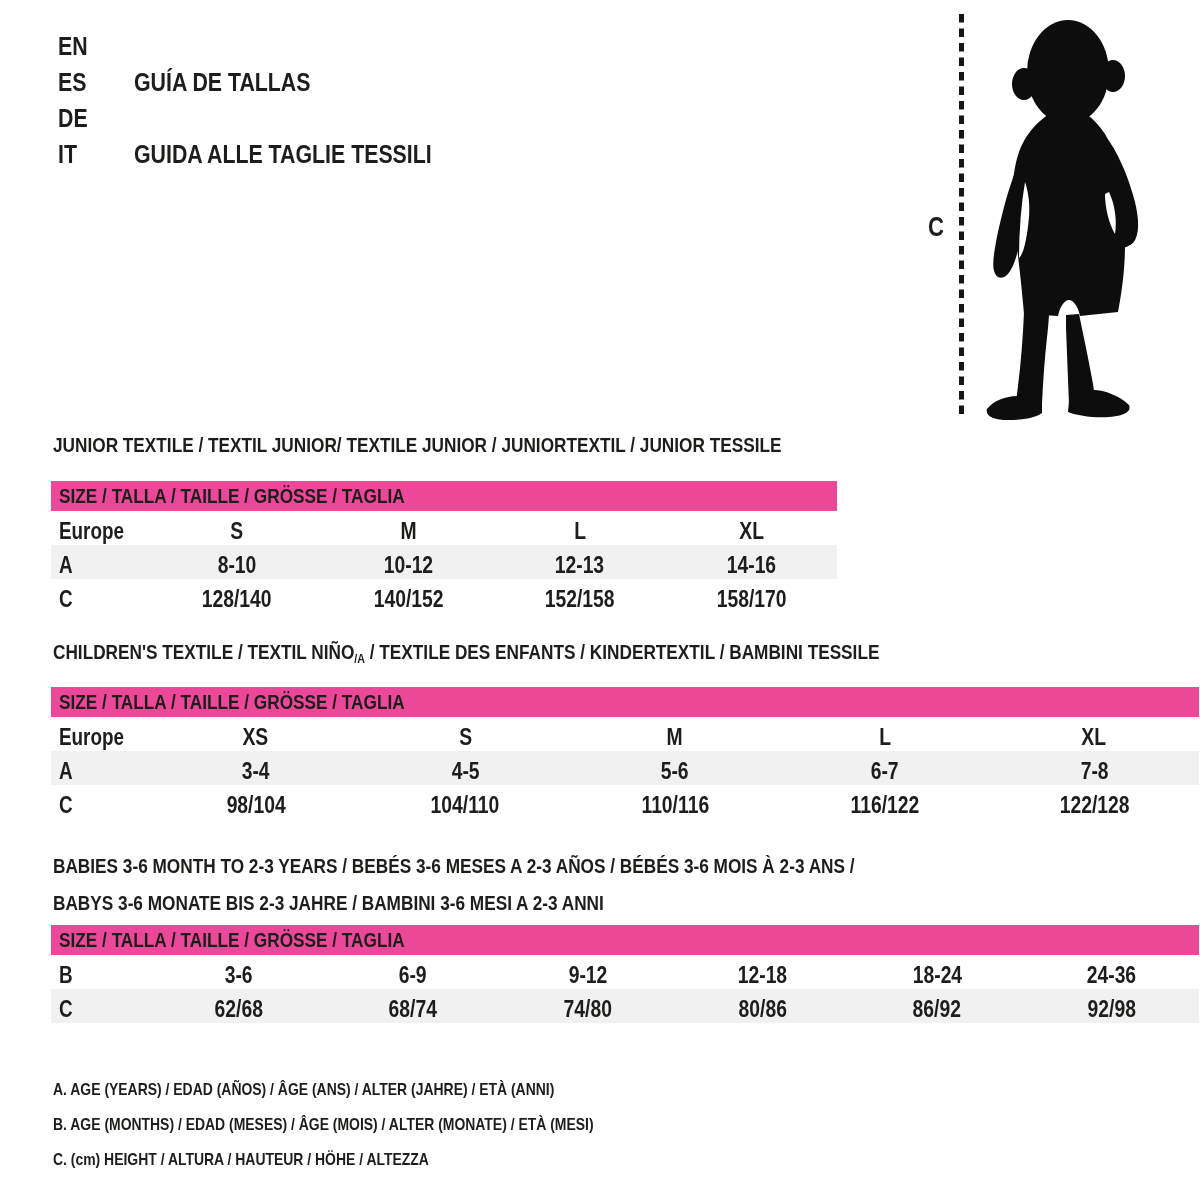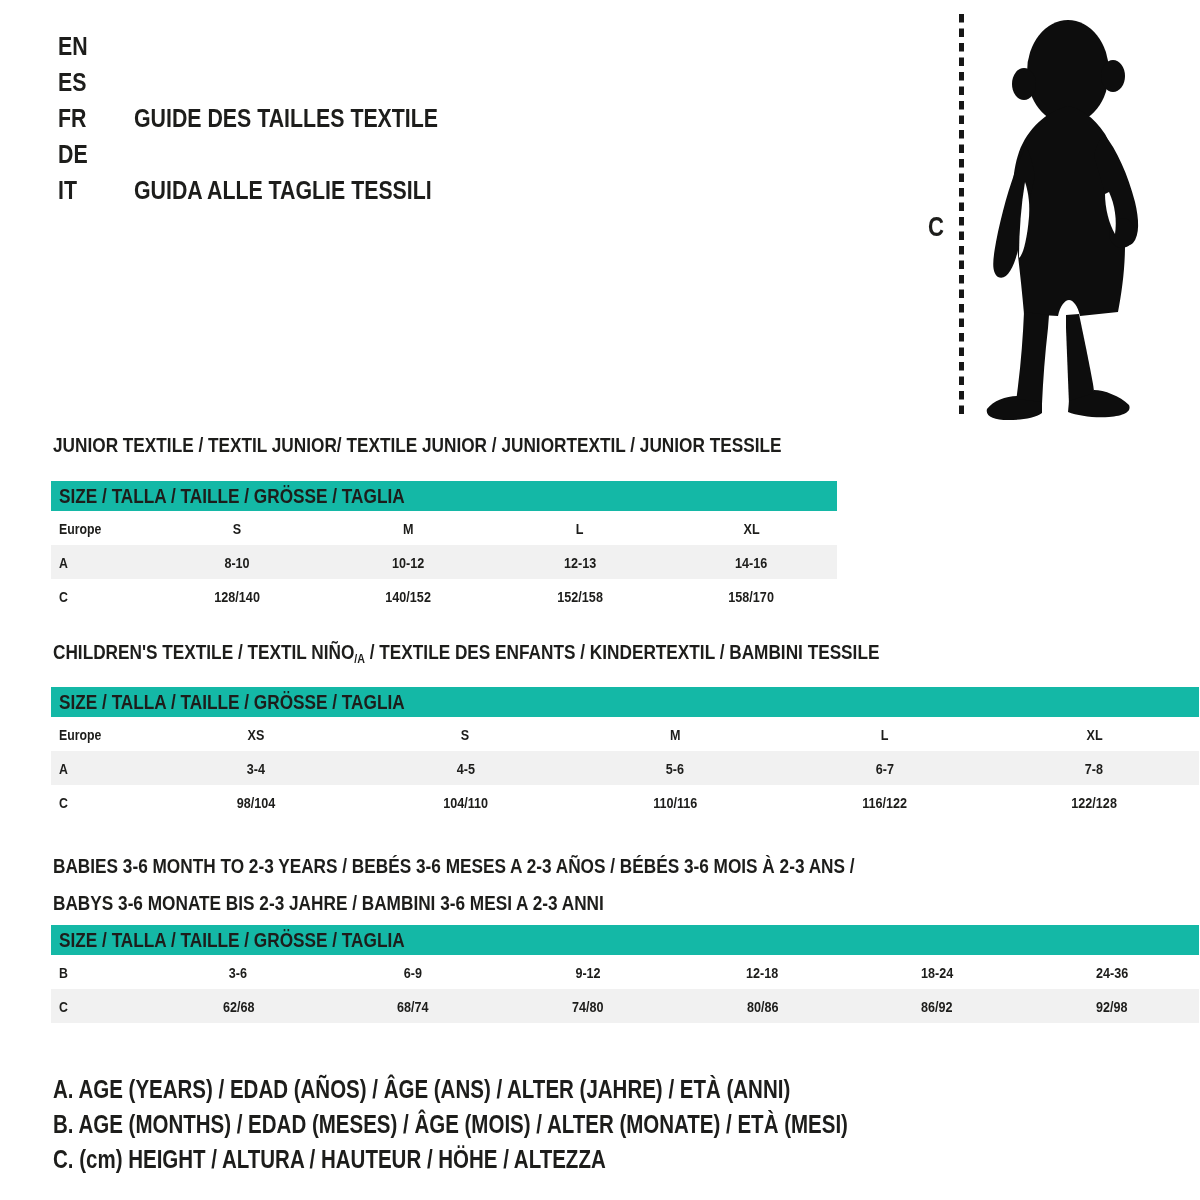--- a/index.html
+++ b/index.html
@@ -33,49 +33,46 @@
   .title-children { top: 640px; }
   .title-babies   { top: 847px; line-height: 37px; }
   .sub { font-size: 13px; vertical-align: -4px; }
 
   
   .size-table { position: absolute; left: 35px; }
   .tbl-junior   { top: 481px; width: 786px; }
   .tbl-children { top: 687px; width: 1148px; }
   .tbl-babies   { top: 925px; width: 1148px; }
   .thead {
-    height: 30px; background: #14b8a6;
+    height: 30px; background: #ec4899;
     display: flex; align-items: center;
     padding-left: 8px; box-sizing: border-box;
     font-size: 21px; font-weight: 700;
   }
-  .trow { display: flex; height: 34px; align-items: center; font-size: 15px; font-weight: 700; }
+  .trow { display: flex; height: 34px; align-items: flex-end; font-size: 23px; font-weight: 700; }
   .trow.alt { background: #f1f1f1; }
   .label-cell { width: 100px; padding-left: 8px; box-sizing: border-box; }
   .val-cell   { flex: 1; text-align: center; }
 
   
-  .legend { position: absolute; left: 37px; top: 1072px; font-size: 25px; font-weight: 700; }
+  .legend { position: absolute; left: 37px; top: 1072px; font-size: 17px; font-weight: 700; }
   .legend-line { height: 35px; display: flex; align-items: center; }
 </style>
 </head>
 <body>
 
 <div class="canvas">
 
   <div class="lang-list">
     <div class="lang-row">
       <span class="lang-code"><span class="cond">EN</span></span>
     </div>
     <div class="lang-row">
       <span class="lang-code"><span class="cond">ES</span></span>
-    </div>
-    <div class="lang-row">
-      <span class="lang-code"><span class="cond">FR</span></span>
-      <span class="lang-label"><span class="cond">GUIDE DES TAILLES TEXTILE</span></span>
+      <span class="lang-label"><span class="cond">GUÍA DE TALLAS</span></span>
     </div>
     <div class="lang-row">
       <span class="lang-code"><span class="cond">DE</span></span>
     </div>
     <div class="lang-row">
       <span class="lang-code"><span class="cond">IT</span></span>
       <span class="lang-label"><span class="cond">GUIDA ALLE TAGLIE TESSILI</span></span>
     </div>
   </div>
 

